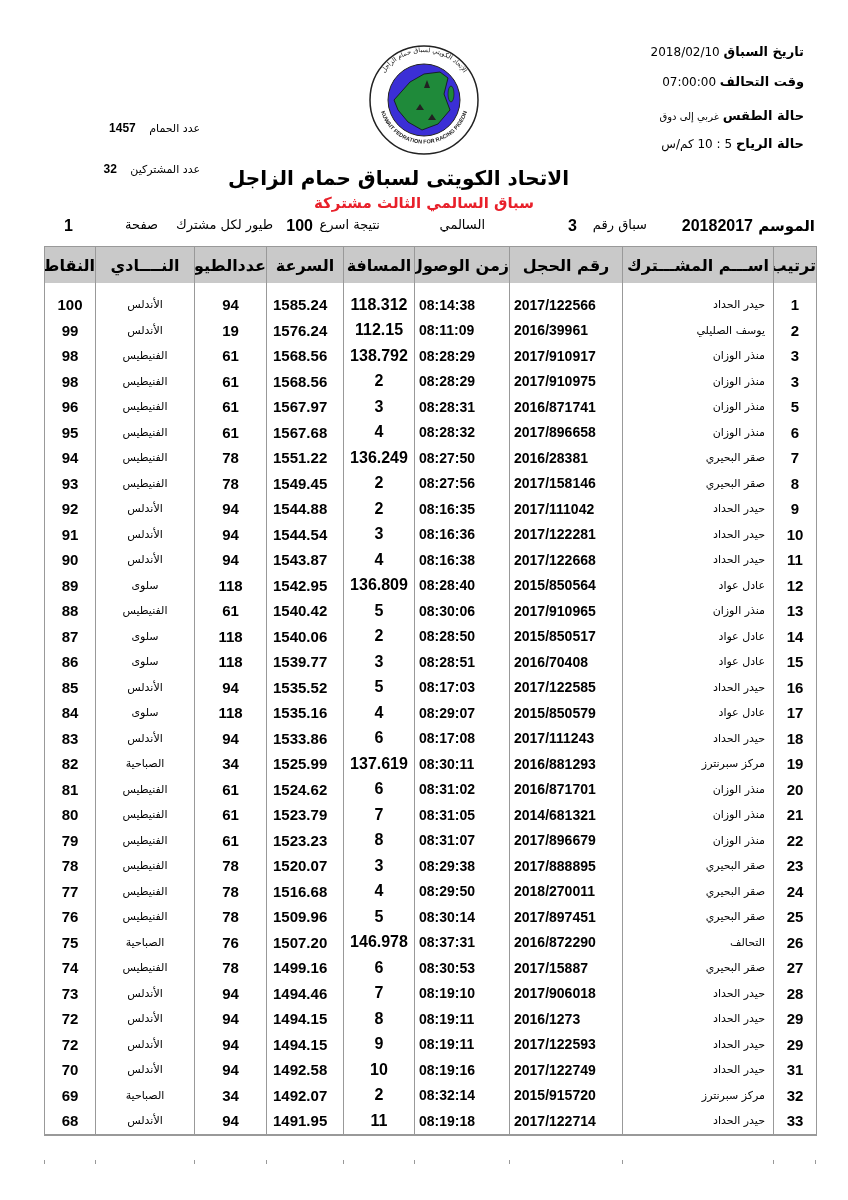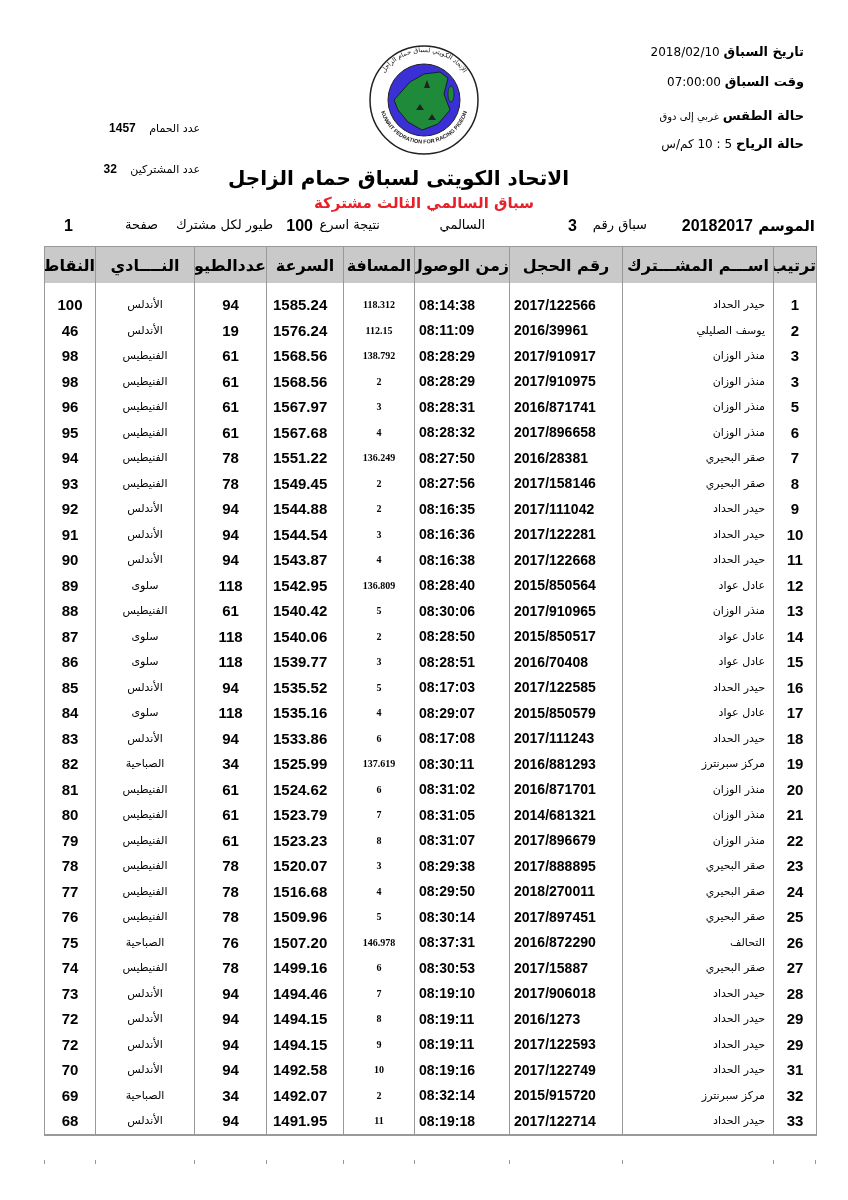--- a/index.html
+++ b/index.html
@@ -16,36 +16,36 @@
   #meta-row span { position:absolute; top:0; }
   .num { font-family:"Liberation Sans", sans-serif; font-weight:bold; font-size:16px; }
   table#results { position:absolute; left:44px; top:246px; width:772px; border-collapse:collapse; direction:rtl; table-layout:fixed; }
   #results th { background:#c9c9c9; height:36px; font-size:16px; font-weight:bold; border-right:1px solid #999; border-left:1px solid #999; border-top:1px solid #999; padding:0; white-space:nowrap; overflow:hidden; }
   #results tr.gap td { height:9px; border-left:1px solid #999; border-right:1px solid #999; padding:0; }
   #results td { height:25.5px; padding:0; border-left:1px solid #999; border-right:1px solid #999; font-family:"Liberation Sans", sans-serif; font-weight:bold; font-size:14px; text-align:center; white-space:nowrap; }
   #results td.ar { font-family:"DejaVu Sans", sans-serif; font-size:11px; font-weight:normal; }
   #results td.name { text-align:right; padding-right:8px; }
   #results td.ring, #results td.time { text-align:left; padding-left:4px; }
   #results td.speed { text-align:left; padding-left:6px; font-size:15px; }
-  #results td.dist { font-size:10px;font-family:Liberation Serif, serif; }
+  #results td.dist { font-size:16px; }
   #results td.birds { font-size:15px; }
   #results td.rank, #results td.pts { font-size:15px; }
   #results tr.last td { border-bottom:2px solid #999; }
   .ticks { left:44px; width:772px; top:1160px; height:6px; }
   .ticks i { position:absolute; top:0; width:1px; height:4px; background:#999; }
 </style>
 </head>
 <body>
 
 <div class="abs info-r" style="top:44px;">
   <b>تاريخ السباق</b>
   <span>2018/02/10</span>
 </div>
 <div class="abs info-r" style="top:74px;">
-  <b>وقت السباق</b>
+  <b>وقت التحالف</b>
   <span>07:00:00</span>
 </div>
 <div class="abs info-r" style="top:108px;">
   <b>حالة الطقس</b>
   <span style="font-size:10px;">غربي إلى دوق</span>
 </div>
 <div class="abs info-r" style="top:136px;">
   <b>حالة الرياح</b>
   <span>5 : 10 كم/س</span>
 </div>
@@ -139,21 +139,21 @@
       </tr>
       <tr>
         <td class="rank">2</td>
         <td class="name ar">يوسف الصليلي</td>
         <td class="ring">2016/39961</td>
         <td class="time">08:11:09</td>
         <td class="dist">112.15</td>
         <td class="speed">1576.24</td>
         <td class="birds">19</td>
         <td class="club ar">الأندلس</td>
-        <td class="pts">46</td>
+        <td class="pts">99</td>
       </tr>
       <tr>
         <td class="rank">3</td>
         <td class="name ar">منذر الوزان</td>
         <td class="ring">2017/910917</td>
         <td class="time">08:28:29</td>
         <td class="dist">138.792</td>
         <td class="speed">1568.56</td>
         <td class="birds">61</td>
         <td class="club ar">الفنيطيس</td>

